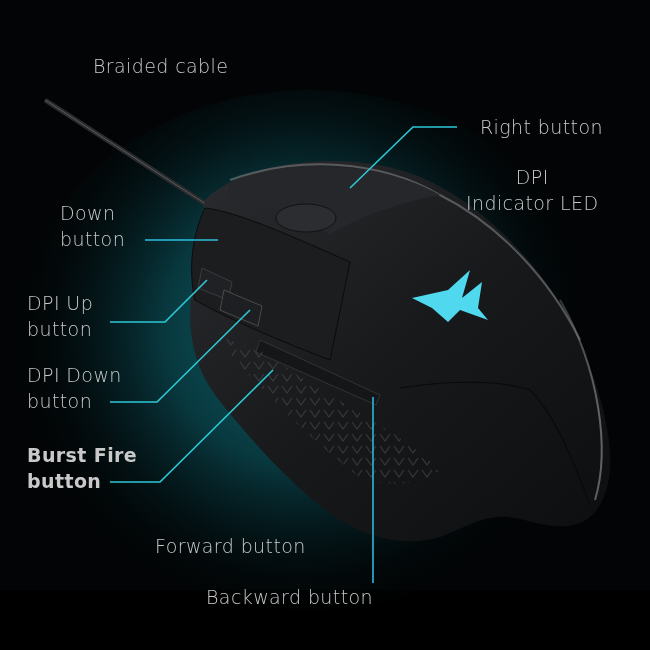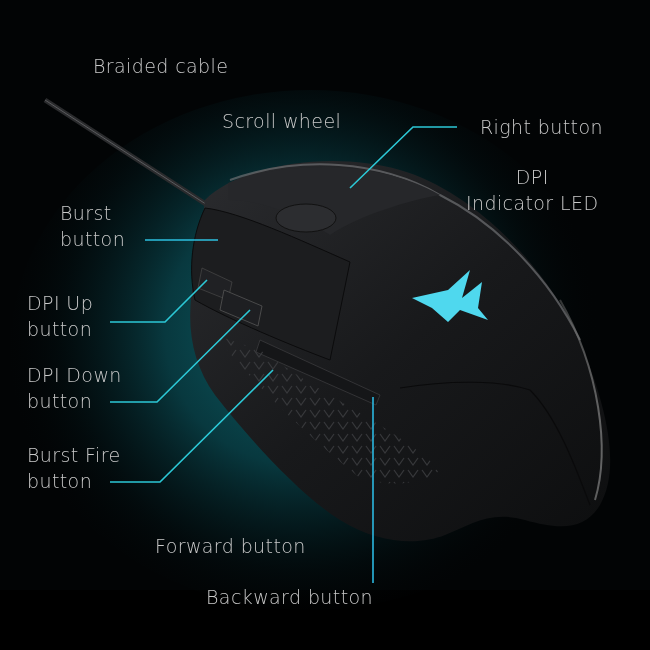--- a/index.html
+++ b/index.html
@@ -86,43 +86,40 @@
       <path d="M110 402 L157 402 L250 310" stroke="#2cc8d6"></path>
       <path d="M110 482 L160 482 L273 370" stroke="#2cc8d6"></path>
       <path d="M305 365 L305 532" stroke="url(#lead)"></path>
       <path d="M373 397 L373 583" stroke="#2bb8e0"></path>
     </g>
   </svg>
 
   <div class="label" style="left:93px; top:53px;">
     <div>Braided cable</div>
   </div>
-  <div class="label" style="left:222px; top:108px;">
-    <div>Scroll wheel</div>
-  </div>
   <div class="label" style="left:480px; top:114px;">
     <div>Right button</div>
   </div>
   <div class="label" style="left:466px; top:164px;text-align:center;">
     <div>DPI</div>
     <div>Indicator LED</div>
   </div>
   <div class="label" style="left:60px; top:200px;">
-    <div>Burst</div>
+    <div>Down</div>
     <div>button</div>
   </div>
   <div class="label" style="left:27px; top:282px;margin-top:8px;">
     <div>DPI Up</div>
     <div>button</div>
   </div>
   <div class="label" style="left:27px; top:362px;">
     <div>DPI Down</div>
     <div>button</div>
   </div>
-  <div class="label" style="left:27px; top:442px;">
+  <div class="label" style="left:27px; top:442px;font-weight:bold;">
     <div>Burst Fire</div>
     <div>button</div>
   </div>
   <div class="label" style="left:155px; top:533px;">
     <div>Forward button</div>
   </div>
   <div class="label" style="left:206px; top:584px;">
     <div>Backward button</div>
   </div>
 </div>

